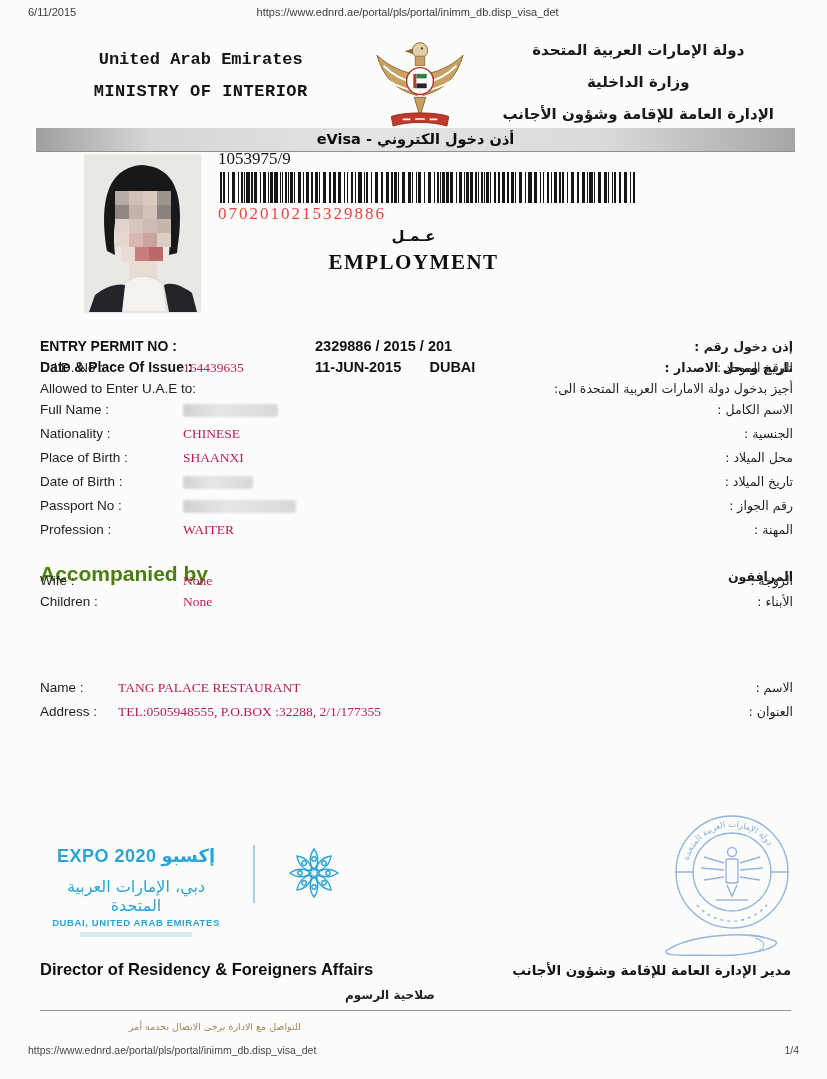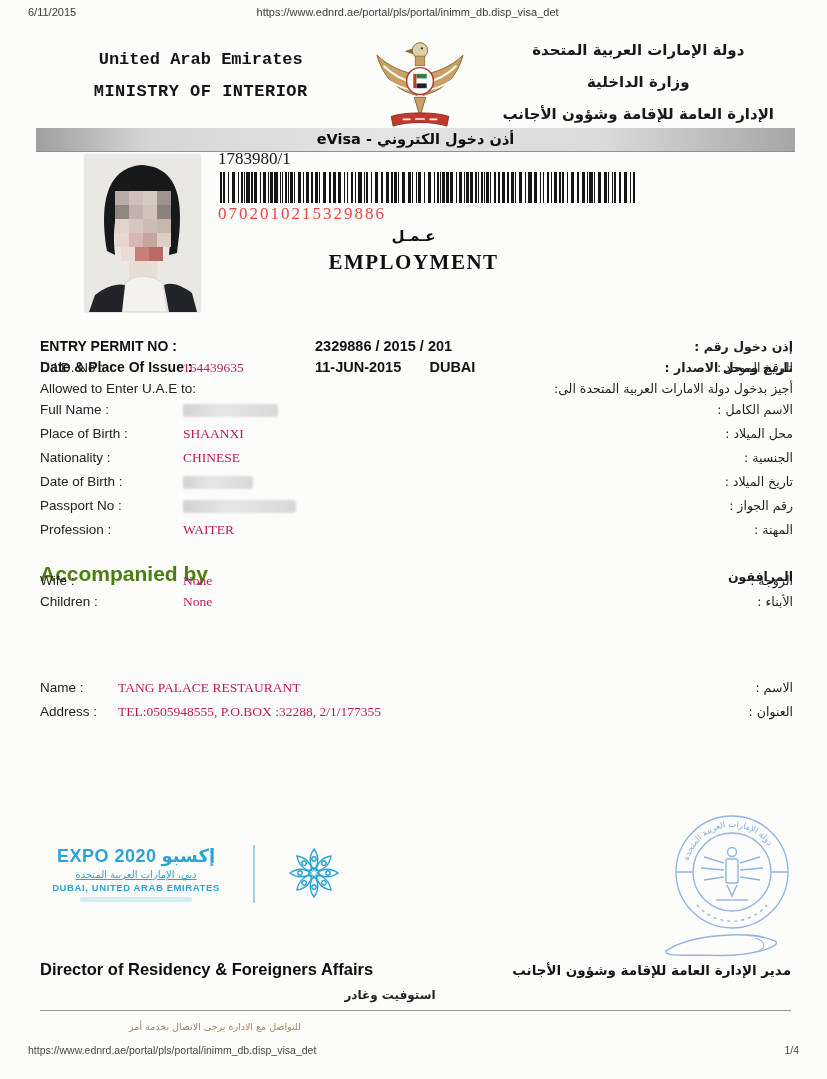--- a/index.html
+++ b/index.html
@@ -74,21 +74,21 @@
     display:grid;grid-template-columns:80px 330px 1fr 68px;align-items:center;column-gap:8px;}
   .note-label{font-weight:bold;font-size:14.5px;padding-left:5px;color:#0d0d0d;}
   .note-en{font-weight:bold;font-size:10.8px;line-height:1.3;color:#1a1a1a;}
   .note-ar{font-family:"DejaVu Sans",sans-serif;font-weight:bold;font-size:12px;text-align:right;color:#161616;}
   .note-tanbih{font-family:"DejaVu Sans",sans-serif;font-weight:bold;font-size:13px;text-align:right;padding-right:4px;}
 
   
   .expo{position:absolute;top:845px;left:50px;display:flex;align-items:flex-start;gap:31px;color:#2aa3d5;}
   .expo-text{width:172px;text-align:center;}
   .expo-l1{font-weight:bold;font-size:18px;letter-spacing:.5px;}
-  .expo-l2{font-family:"DejaVu Sans",sans-serif;font-size:10px;margin-top:2px;text-decoration:underline;}
+  .expo-l2{font-family:"DejaVu Sans",sans-serif;font-size:16px;margin-top:10px;}
   .expo-l3{font-weight:bold;font-size:9.5px;letter-spacing:.6px;margin-top:2px;}
   .expo-smudge{width:112px;height:5px;background:#2aa3d5;opacity:.18;border-radius:2px;margin:4px auto 0;}
   .expo-divider{width:2px;height:58px;background:#9fd0e8;}
   .rosette path,.rosette circle{stroke:#2aa3d5;fill:none;stroke-width:1.4;}
 
   
   .stamp{position:absolute;top:800px;left:652px;opacity:.8;}
   .stamp .ln{stroke:#7aa3d9;fill:none;stroke-width:1.4;}
   .stamp text{fill:#6d99d2;font-family:"DejaVu Sans",sans-serif;font-size:8.5px;}
 
@@ -172,21 +172,21 @@
         <rect x="50" y="92" width="14" height="14" fill="#c87f7c"></rect>
         <rect x="64" y="92" width="14" height="14" fill="#b96a68"></rect>
     </g>
     <rect x="44" y="106" width="28" height="26" fill="#e8ddd4"></rect>
     <path d="M36,157 L40,128 C50,119 66,119 78,128 L82,157 Z" fill="#f4f2ee" stroke="#d8d4ce" stroke-width="1"></path>
     <path d="M4,157 L10,140 C20,132 32,128 40,130 L37,157 Z" fill="#23242a"></path>
     <path d="M112,157 L107,138 C96,130 86,127 79,130 L84,157 Z" fill="#23242a"></path>
   </svg>
 
   <div class="code-block">
-    <div class="file-number">1783980/1</div>
+    <div class="file-number">1053975/9</div>
     <svg class="barcode" width="420" height="31" viewBox="0 0 420 31">
         <rect x="2" y="0" width="2" height="31"></rect>
         <rect x="5" y="0" width="2" height="31"></rect>
         <rect x="10" y="0" width="1" height="31"></rect>
         <rect x="14" y="0" width="3" height="31"></rect>
         <rect x="20" y="0" width="1" height="31"></rect>
         <rect x="23" y="0" width="2" height="31"></rect>
         <rect x="26" y="0" width="1" height="31"></rect>
         <rect x="28" y="0" width="4" height="31"></rect>
         <rect x="33" y="0" width="2" height="31"></rect>
@@ -312,28 +312,28 @@
         <div class="c-en">Allowed to Enter U.A.E to:</div>
         <div class="c-val"></div>
         <div class="c-ar" dir="rtl">أجيز بدخول دولة الامارات العربية المتحدة الى:</div>
       </div>
       <div class="frow tall">
         <div class="c-en">Full Name :</div>
         <div class="c-val"><span class="redact" style="width: 95px;"></span></div>
         <div class="c-ar" dir="rtl">الاسم الكامل :</div>
       </div>
       <div class="frow tall">
+        <div class="c-en">Nationality :</div>
+        <div class="c-val vserif">CHINESE</div>
+        <div class="c-ar" dir="rtl">الجنسية :</div>
+      </div>
+      <div class="frow tall">
         <div class="c-en">Place of Birth :</div>
         <div class="c-val vserif">SHAANXI</div>
         <div class="c-ar" dir="rtl">محل الميلاد :</div>
-      </div>
-      <div class="frow tall">
-        <div class="c-en">Nationality :</div>
-        <div class="c-val vserif">CHINESE</div>
-        <div class="c-ar" dir="rtl">الجنسية :</div>
       </div>
       <div class="frow tall">
         <div class="c-en">Date of Birth :</div>
         <div class="c-val"><span class="redact" style="width: 70px;"></span></div>
         <div class="c-ar" dir="rtl">تاريخ الميلاد :</div>
       </div>
       <div class="frow tall">
         <div class="c-en">Passport No :</div>
         <div class="c-val"><span class="redact" style="width: 113px;"></span></div>
         <div class="c-ar" dir="rtl">رقم الجواز :</div>
@@ -443,21 +443,21 @@
     <g transform="rotate(-3 70 150)">
       <path d="M14,148 C40,132 102,132 124,144 C130,150 98,158 62,155 C36,153 12,154 14,148 Z" stroke="#7aa3d9" stroke-width="1.4" fill="none"></path>
       <path d="M104,140 C116,144 114,152 102,154" stroke="#7aa3d9" stroke-width="1" fill="none"></path>
     </g>
   </svg>
 
   <div class="director-row">
     <div class="director-en">Director of Residency &amp; Foreigners Affairs</div>
     <div class="director-ar" dir="rtl">مدير الإدارة العامة للإقامة وشؤون الأجانب</div>
   </div>
-  <div class="fees" dir="rtl">استوفيت وغادر</div>
+  <div class="fees" dir="rtl">صلاحية الرسوم</div>
   <div class="rule"></div>
   <div class="contact" dir="rtl">للتواصل مع الادارة يرجى الاتصال بخدمة أمر</div>
 
   <div class="print-footer">
     <span>https://www.ednrd.ae/portal/pls/portal/inimm_db.disp_visa_det</span>
     <span>1/4</span>
   </div>
 
 </div>
 

